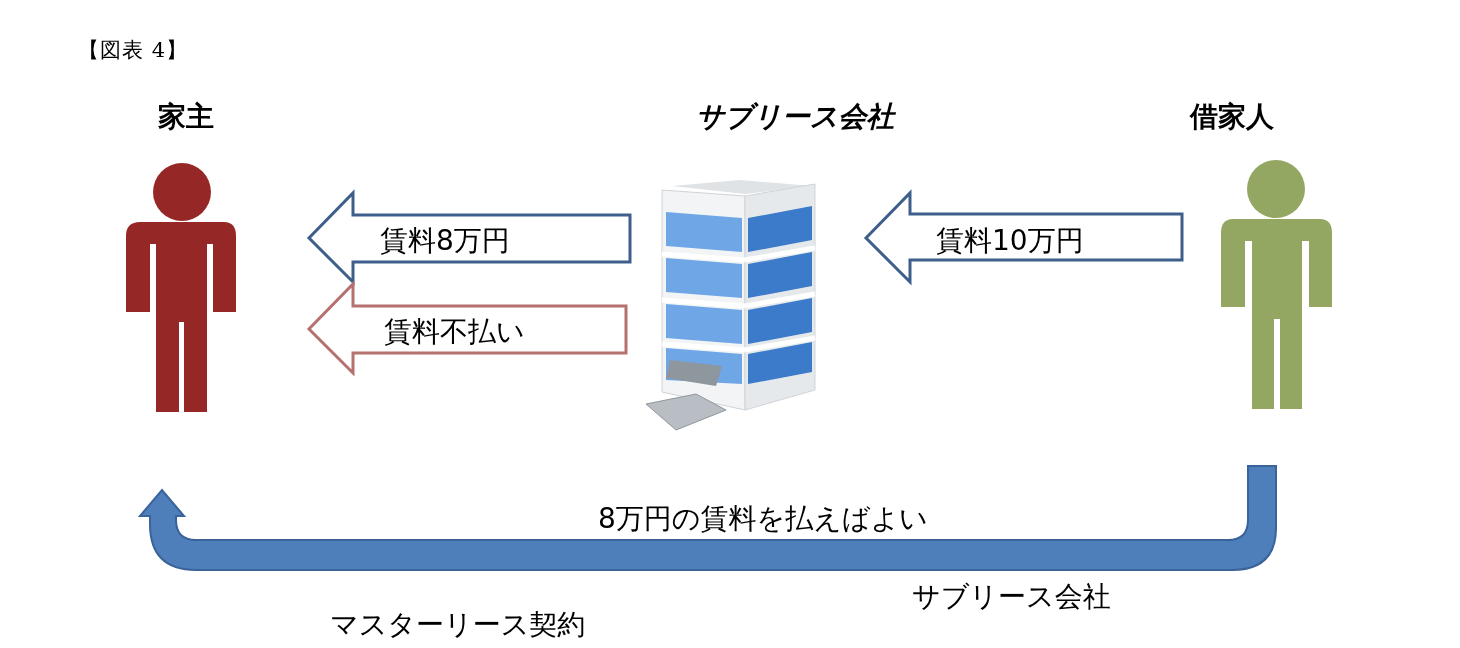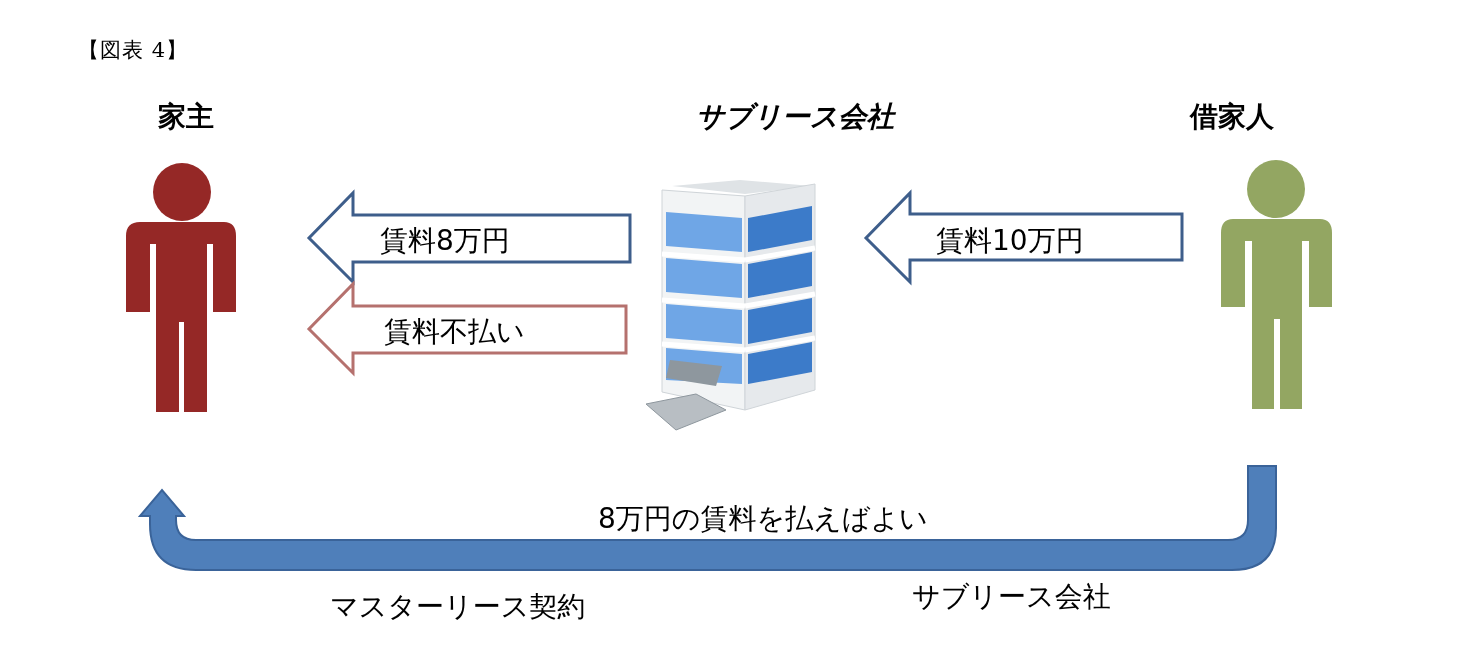--- a/index.html
+++ b/index.html
@@ -68,14 +68,14 @@
   </g>
 
   <path d="M1248 466 H1276 V528 Q1276 570 1232 570 H196 Q150 570 150 524 V516 H140 L162 490 L184 516 H176 V520 Q176 540 196 540 H1228 Q1248 540 1248 520 Z" fill="#4F7FBA" stroke="#3A6399" stroke-width="2"></path>
 </svg>
 
 <div class="abs arrow-text" style="left:380px; top:222px;">賃料8万円</div>
 <div class="abs arrow-text" style="left:384px; top:313px;">賃料不払い</div>
 <div class="abs arrow-text" style="left:936px; top:222px;text-align:right;">賃料10万円</div>
 
 <div class="abs bottom-text" style="left:562px; top:500px;margin-left:36px;">8万円の賃料を払えばよい</div>
-<div class="abs bottom-text" style="left:330px; top:588px;">マスターリース契約</div>
+<div class="abs bottom-text" style="left:330px; top:606px;">マスターリース契約</div>
 <div class="abs bottom-text" style="left:912px; top:578px;">サブリース会社</div>
 
 </body></html>

